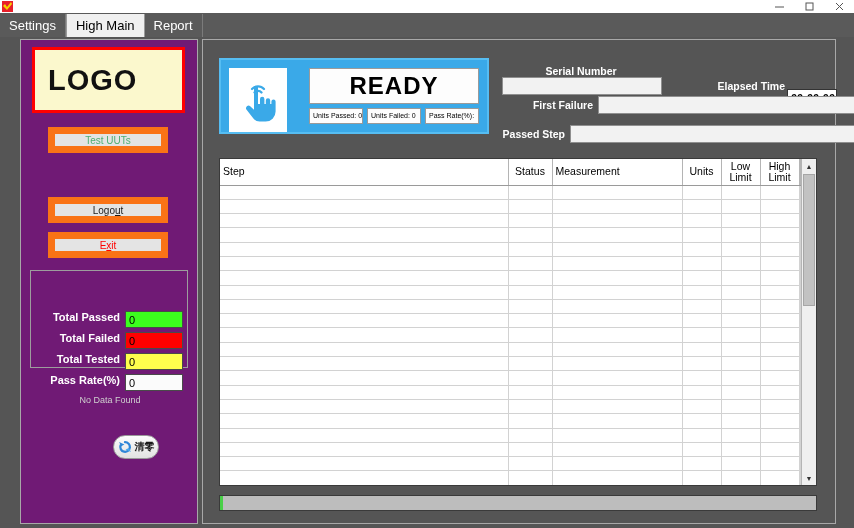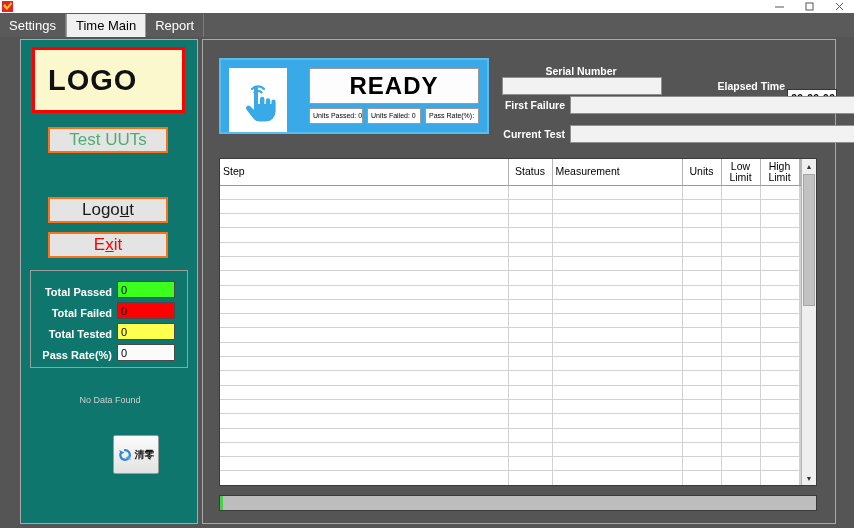--- a/index.html
+++ b/index.html
@@ -55,51 +55,51 @@
 
   
   .body {
     position: absolute; left: 0; top: 37px; width: 854px; height: 491px;
     background: #555555;
   }
 
   
   .leftpanel {
     position: absolute; left: 20px; top: 2px; width: 178px; height: 485px;
-    background: #0f766e;
+    background: #701a75;
     border: 1px solid #a8a8a8;
   }
   .logo-box {
     position: absolute; left: 11px; top: 7px; width: 153px; height: 66px;
     background: #fbf8cd;
     border: 3px solid #ff0000;
     display: flex; align-items: center; padding-left: 13px;
   }
   .logo-text { font-size: 29px; font-weight: bold; color: #111111; letter-spacing: 1px; }
 
   .btn {
     position: absolute; left: 27px; width: 120px; height: 26px;
     background: #e4e4e4;
-    border: 2px solid #f97316;
+    border: 7px solid #f97316;
     display: flex; align-items: center; justify-content: center;
-    font-size: 17px; color: #1a1a1a;
+    font-size: 10px; color: #1a1a1a;
   }
   .btn.b1 { top: 87px; color: #4caf72; }
   .btn.b2 { top: 122px; color: #9a9a9a; background: #dedede; }
   .btn.b3 { top: 157px; }
   .btn.b4 { top: 192px; color: #ff0000; }
   .btn u { text-decoration: underline; }
 
   .stats-box {
     position: absolute; left: 9px; top: 230px; width: 158px; height: 98px;
     border: 1px solid #9d9d9d;
   }
   .stat-row {
-    position: absolute; left: 4px; width: 158px; height: 19px;
-    display: flex; align-items: flex-end;
+    position: absolute; left: 12px; width: 158px; height: 19px;
+    display: flex; align-items: flex-start; margin-top: 32px;
   }
   .stat-label {
     width: 82px; text-align: right; padding-right: 5px;
     font-size: 11px; font-weight: bold; color: #ffffff;
     white-space: nowrap;
   }
   .stat-val {
     width: 58px; height: 17px;
     border: 1px solid #4a4a4a;
     font-size: 11px; color: #000000;
@@ -108,23 +108,23 @@
   .stat-row.r1 { top: 8px; }
   .stat-row.r2 { top: 29px; }
   .stat-row.r3 { top: 50px; }
   .stat-row.r4 { top: 71px; }
 
   .nodata {
     position: absolute; left: 0; top: 355px; width: 178px;
     text-align: center; font-size: 9px; color: #cfcfcf;
   }
   .reset-btn {
-    position: absolute; left: 92px; top: 395px; width: 46px; height: 39px;
+    position: absolute; left: 92px; top: 395px; width: 46px; height: 24px;
     background: linear-gradient(#fcfcfc, #e2e2e2);
-    border: 1px solid #9a9a9a; border-radius: 2px;
+    border: 1px solid #9a9a9a; border-radius: 12px;
     display: flex; align-items: center; justify-content: center; gap: 3px;
   }
   .reset-icon { width: 14px; height: 14px; }
   .reset-label { font-size: 10px; color: #1a1a1a; font-weight: bold; }
 
   
   .rightpanel {
     position: absolute; left: 202px; top: 2px; width: 634px; height: 485px;
     background: #555555;
     border: 1px solid #a8a8a8;
@@ -170,21 +170,21 @@
   .row-serial { left: 294px; top: 25px; flex-direction: column; }
   .row-serial .info-label { width: 68px; }
   .row-serial .info-input { width: 160px; margin-left: 5px; }
   .row-elapsed { left: 512px; top: 25px; }
   .row-elapsed .info-label { width: 70px; }
   .row-elapsed .info-input {
     width: 50px; margin-left: 2px; background: #ffffff;
     border: 1px solid #333; font-weight: bold; font-size: 11px; margin-top: 24px;
   }
   .row-failure { left: 294px; top: 56px; }
-  .row-failure .info-label { width: 68px; }
+  .row-failure .info-label { width: 68px; margin-left: 28px; }
   .row-failure .info-input { width: 318px; margin-left: 5px; }
   .row-step { left: 294px; top: 85px; }
   .row-step .info-label { width: 68px; }
   .row-step .info-input { width: 318px; margin-left: 5px; }
 
   
   .table-wrap {
     position: absolute; left: 16px; top: 118px; width: 598px; height: 328px;
     background: #ffffff;
     border: 1px solid #3a3a3a;
@@ -260,21 +260,21 @@
           </svg>
       </div>
     </div>
   </div>
 
   <div class="tabstrip">
     <div class="tab">
         <span>Settings</span>
       </div>
     <div class="tab active">
-        <span>Time Main</span>
+        <span>High Main</span>
       </div>
     <div class="tab">
         <span>Report</span>
       </div>
   </div>
 
   <div class="body">
 
     <div class="leftpanel">
 
@@ -355,21 +355,21 @@
       </div>
       <div class="info-row row-elapsed">
         <div class="info-label">Elapsed Time</div>
         <div class="info-input">00:00:00</div>
       </div>
       <div class="info-row row-failure">
         <div class="info-label">First Failure</div>
         <div class="info-input"></div>
       </div>
       <div class="info-row row-step">
-        <div class="info-label">Current Test</div>
+        <div class="info-label">Passed Step</div>
         <div class="info-input"></div>
       </div>
 
       <div class="table-wrap">
         <div class="table-main">
           <table>
             <colgroup>
               <col style="width:288px">
                 <col style="width:44px">
                 <col style="width:130px">

